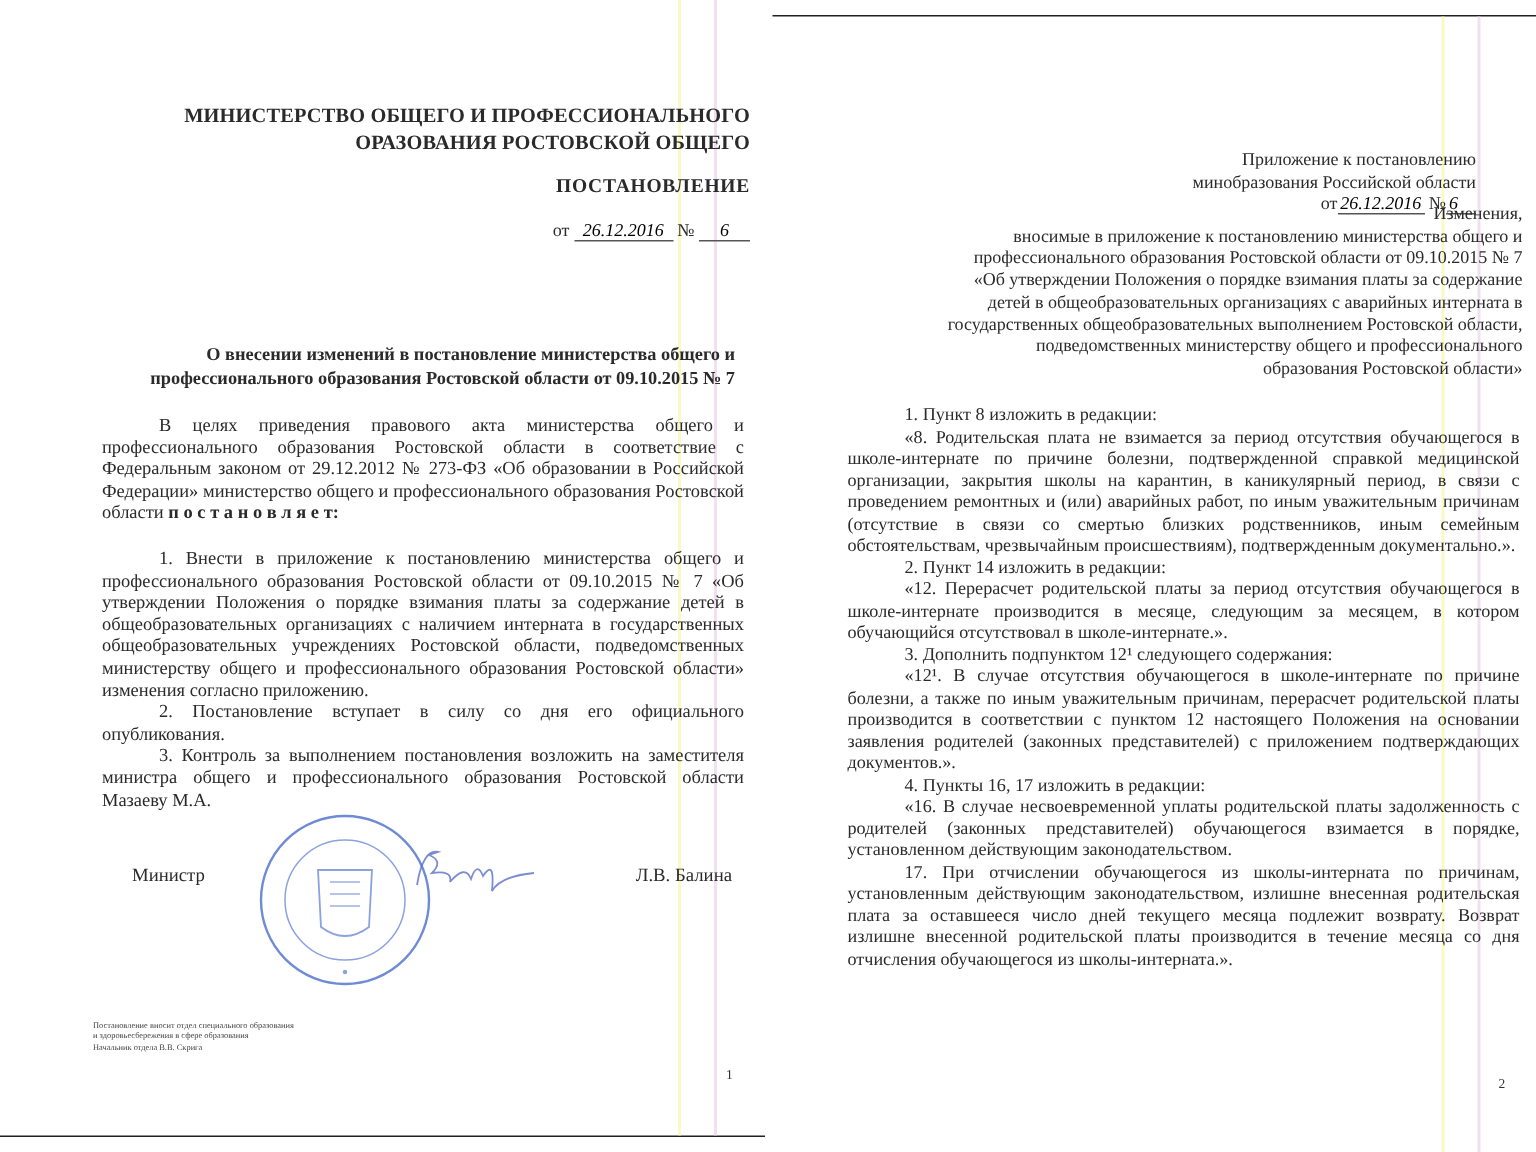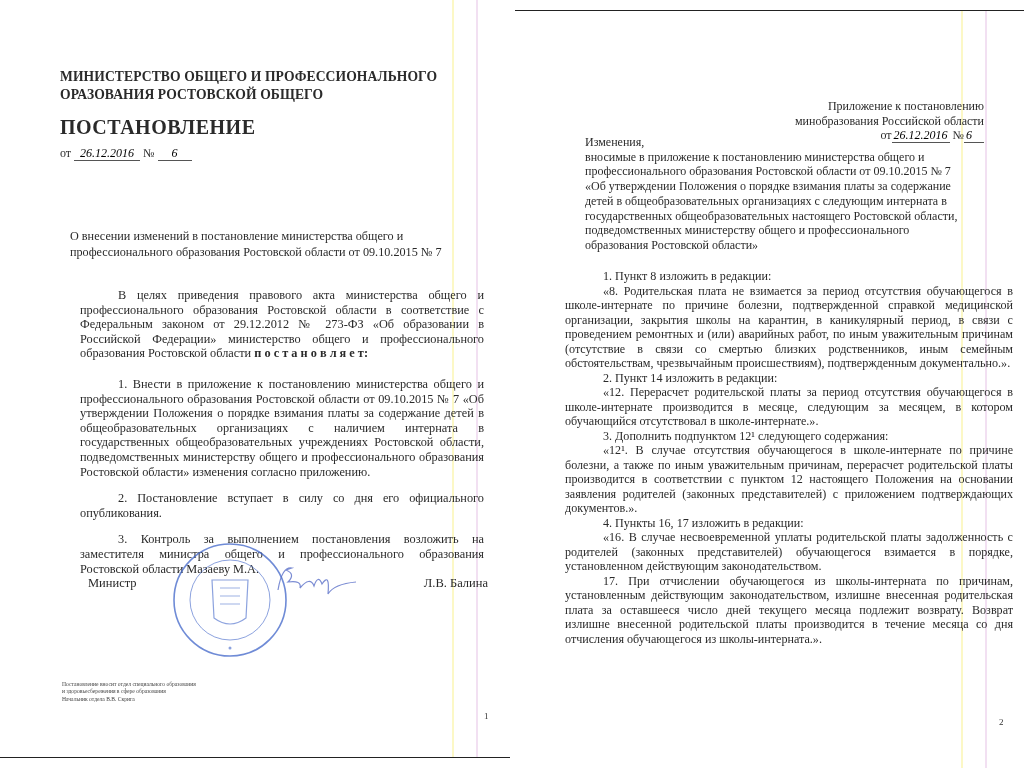--- a/index.html
+++ b/index.html
@@ -5,30 +5,30 @@
   html, body { margin:0; padding:0; }
   body { width:1024px; height:768px; background:#ffffff; position:relative; overflow:hidden;
          font-family:"Liberation Serif","DejaVu Serif",serif; color:#2a2a2a; }
   .page { position:absolute; background:#fff; }
   .page-left { left:0; top:0; width:510px; height:757px; border-bottom:1.5px solid #222; }
   .page-right { left:515px; top:10px; width:509px; height:758px; border-top:1.5px solid #222; }
   .vline { position:absolute; top:0; bottom:0; width:2px; }
   .vy { background:#fbf6b8; opacity:.8; }
   .vp { background:#efd8ef; opacity:.8; }
   .abs { position:absolute; }
-  .center { text-align:left; }
+  .center { text-align:right; }
   .just { text-align:justify; text-align-last:left; }
   .ministry { left:60px; top:68px; width:440px; font-weight:bold; font-size:13.6px; line-height:18px; letter-spacing:.1px; }
-  .decree-title { left:60px; top:116px; width:440px; font-weight:bold; font-size:20px; letter-spacing:.5px; }
+  .decree-title { left:60px; top:116px; width:440px; font-weight:bold; font-size:13px; letter-spacing:.5px; }
   .date-line { left:60px; top:146px; width:440px; font-size:12px; }
   .hw { font-family:Liberation Serif, serif; font-style:italic; color:#000000; border-bottom:1px solid #555; padding:0 6px; }
   .city { left:60px; top:176px; width:440px; font-size:12px; }
-  .subject { left:70px; top:228px; width:420px; font-weight:normal; font-size:12.2px; line-height:16px; }
+  .subject { left:70px; top:228px; width:420px; font-weight:bold; font-size:12.2px; line-height:16px; }
   .body-l { left:68px; width:428px; font-size:12.3px; line-height:14.6px; }
-  .indent { text-indent:38px; margin:12px; }
+  .indent { text-indent:38px; margin:0; }
   .sign-row { left:88px; top:576px; width:400px; font-size:12.5px; }
   .seal { left:170px; top:540px; width:120px; height:120px; }
   .signature { left:270px; top:560px; width:90px; height:40px; }
   .footnote { left:62px; top:681px; width:260px; font-size:5.6px; line-height:7.4px; color:#444; }
   .pnum { font-size:9px; color:#333; }
   .annex { right:40px; top:48px; width:250px; text-align:right; font-size:12px; line-height:14.5px;margin-top:40px; }
   .changes-title { left:70px; top:124px; width:430px; font-size:12px; line-height:14.7px; }
   .body-r { left:50px; width:448px; font-size:12.1px; line-height:14.5px; }
   .body-r p { margin:0; }
 </style>
@@ -101,22 +101,22 @@
       <span>от</span><span class="hw" style="padding:0 2px">26.12.2016</span>
       <span>№</span><span class="hw" style="padding:0 12px 0 2px">6</span>
     </div>
   </div>
 
   <div class="abs changes-title center">
     <div>Изменения,</div>
     <div>вносимые в приложение к постановлению  министерства общего и</div>
     <div>профессионального образования Ростовской области от 09.10.2015 № 7</div>
     <div>«Об утверждении Положения о порядке взимания платы за содержание</div>
-    <div>детей в общеобразовательных организациях с следующим интерната в</div>
-    <div>государственных общеобразовательных настоящего Ростовской области,</div>
+    <div>детей в общеобразовательных организациях с аварийных интерната в</div>
+    <div>государственных общеобразовательных выполнением Ростовской области,</div>
     <div>подведомственных министерству общего и профессионального</div>
     <div>образования Ростовской области»</div>
   </div>
 
   <div class="abs body-r just" style="top:258px">
     <p class="indent">1. Пункт 8 изложить в редакции:</p>
     <p class="indent">«8. Родительская плата не взимается за период отсутствия обучающегося в школе-интернате по причине болезни, подтвержденной справкой медицинской организации, закрытия школы на карантин, в каникулярный период, в связи с проведением ремонтных и (или) аварийных работ, по иным уважительным причинам (отсутствие в связи со смертью близких родственников, иным семейным обстоятельствам, чрезвычайным происшествиям), подтвержденным документально.».</p>
     <p class="indent">2. Пункт 14 изложить в редакции:</p>
     <p class="indent">«12. Перерасчет родительской платы за период отсутствия обучающегося в школе-интернате производится в месяце, следующим за месяцем, в котором обучающийся отсутствовал в школе-интернате.».</p>
     <p class="indent">3. Дополнить подпунктом 12¹ следующего содержания:</p>

